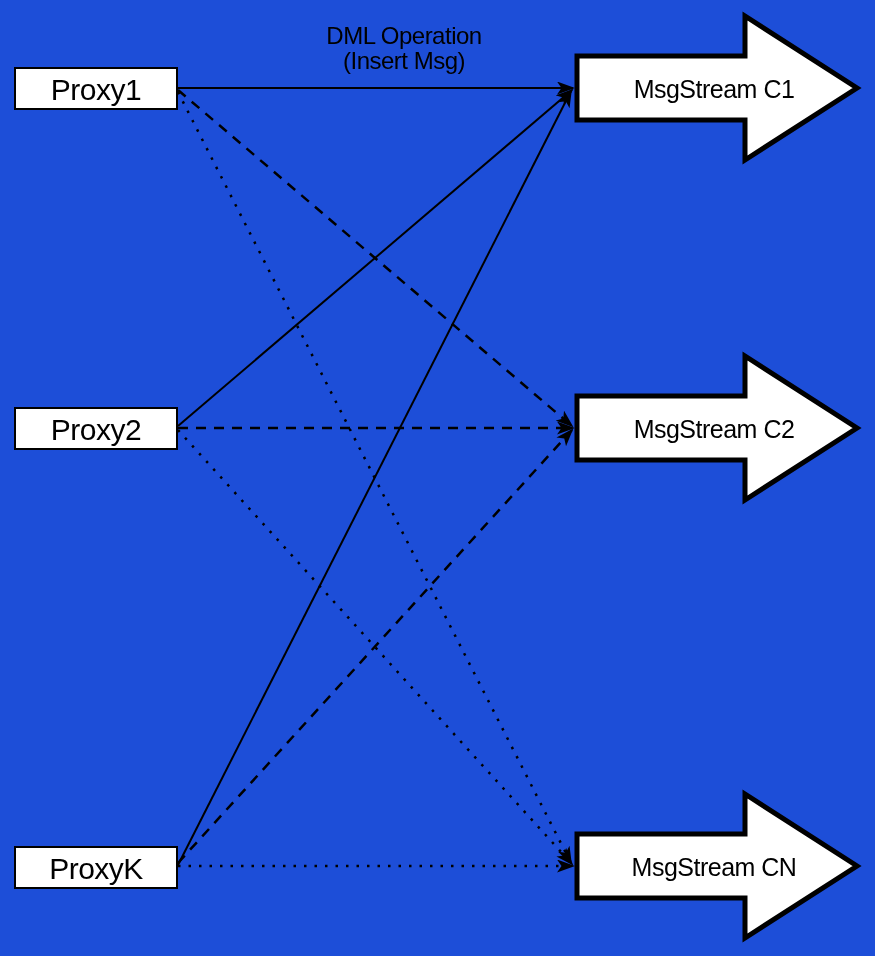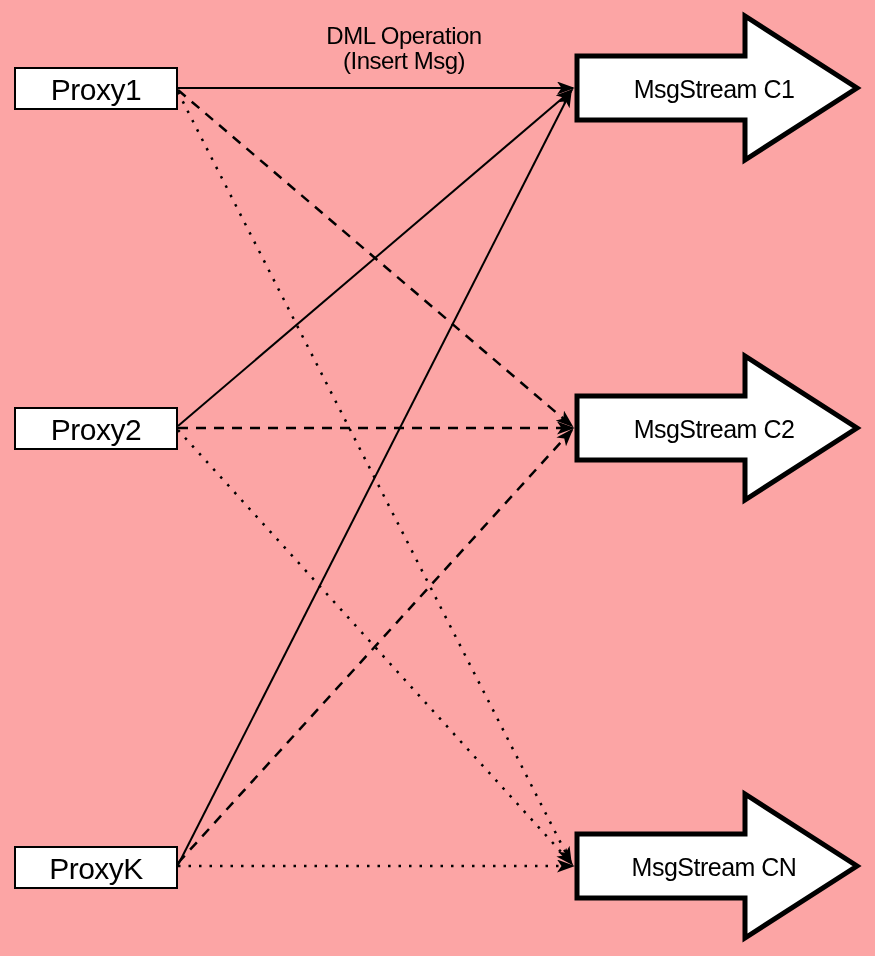--- a/index.html
+++ b/index.html
@@ -3,21 +3,21 @@
 <meta charset="utf-8">
 <style>
   html, body {
     margin: 0;
     padding: 0;
     background: #ffffff;
   }
   .canvas {
     width: 875px;
     height: 956px;
-    background: #fca5a5;
+    background: #1d4ed8;
     position: relative;
     font-family: "Liberation Sans", sans-serif;
   }
   svg { display: block; }
   .edge {
     stroke: #000000;
     fill: none;
   }
   .edge.solid  { stroke-width: 2; }
   .edge.dashed { stroke-width: 2.5; stroke-dasharray: 10 8; }

